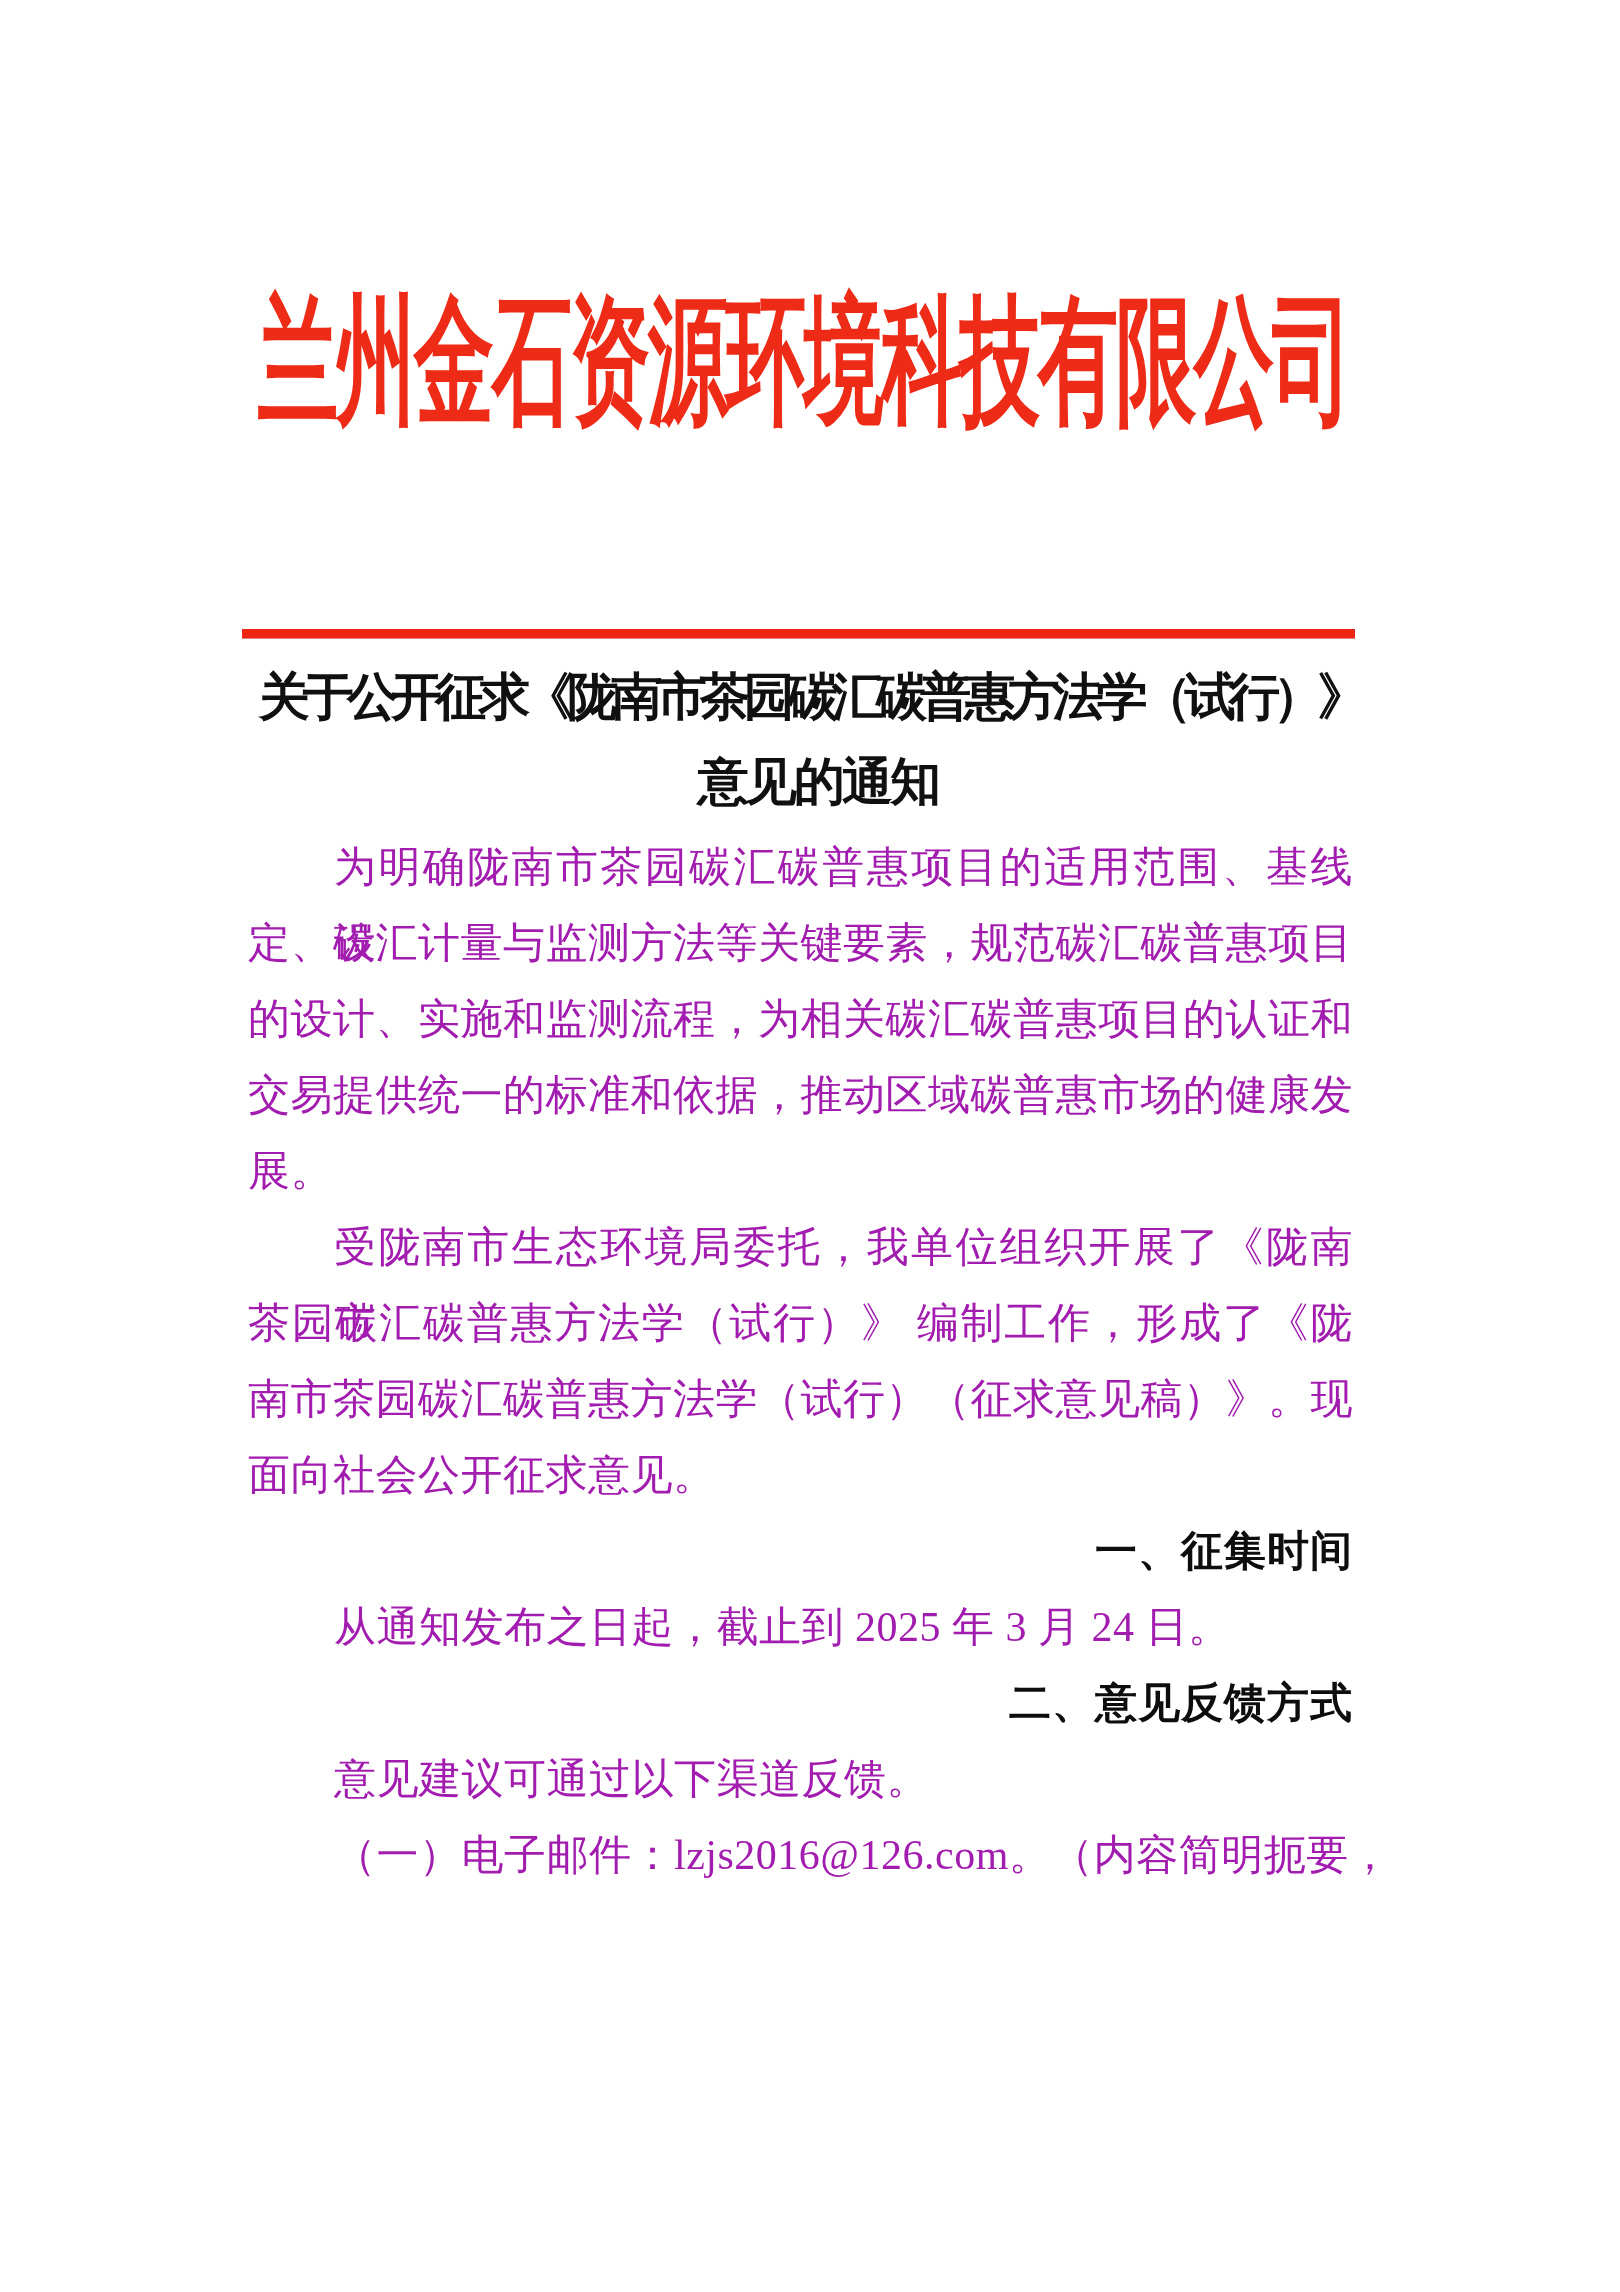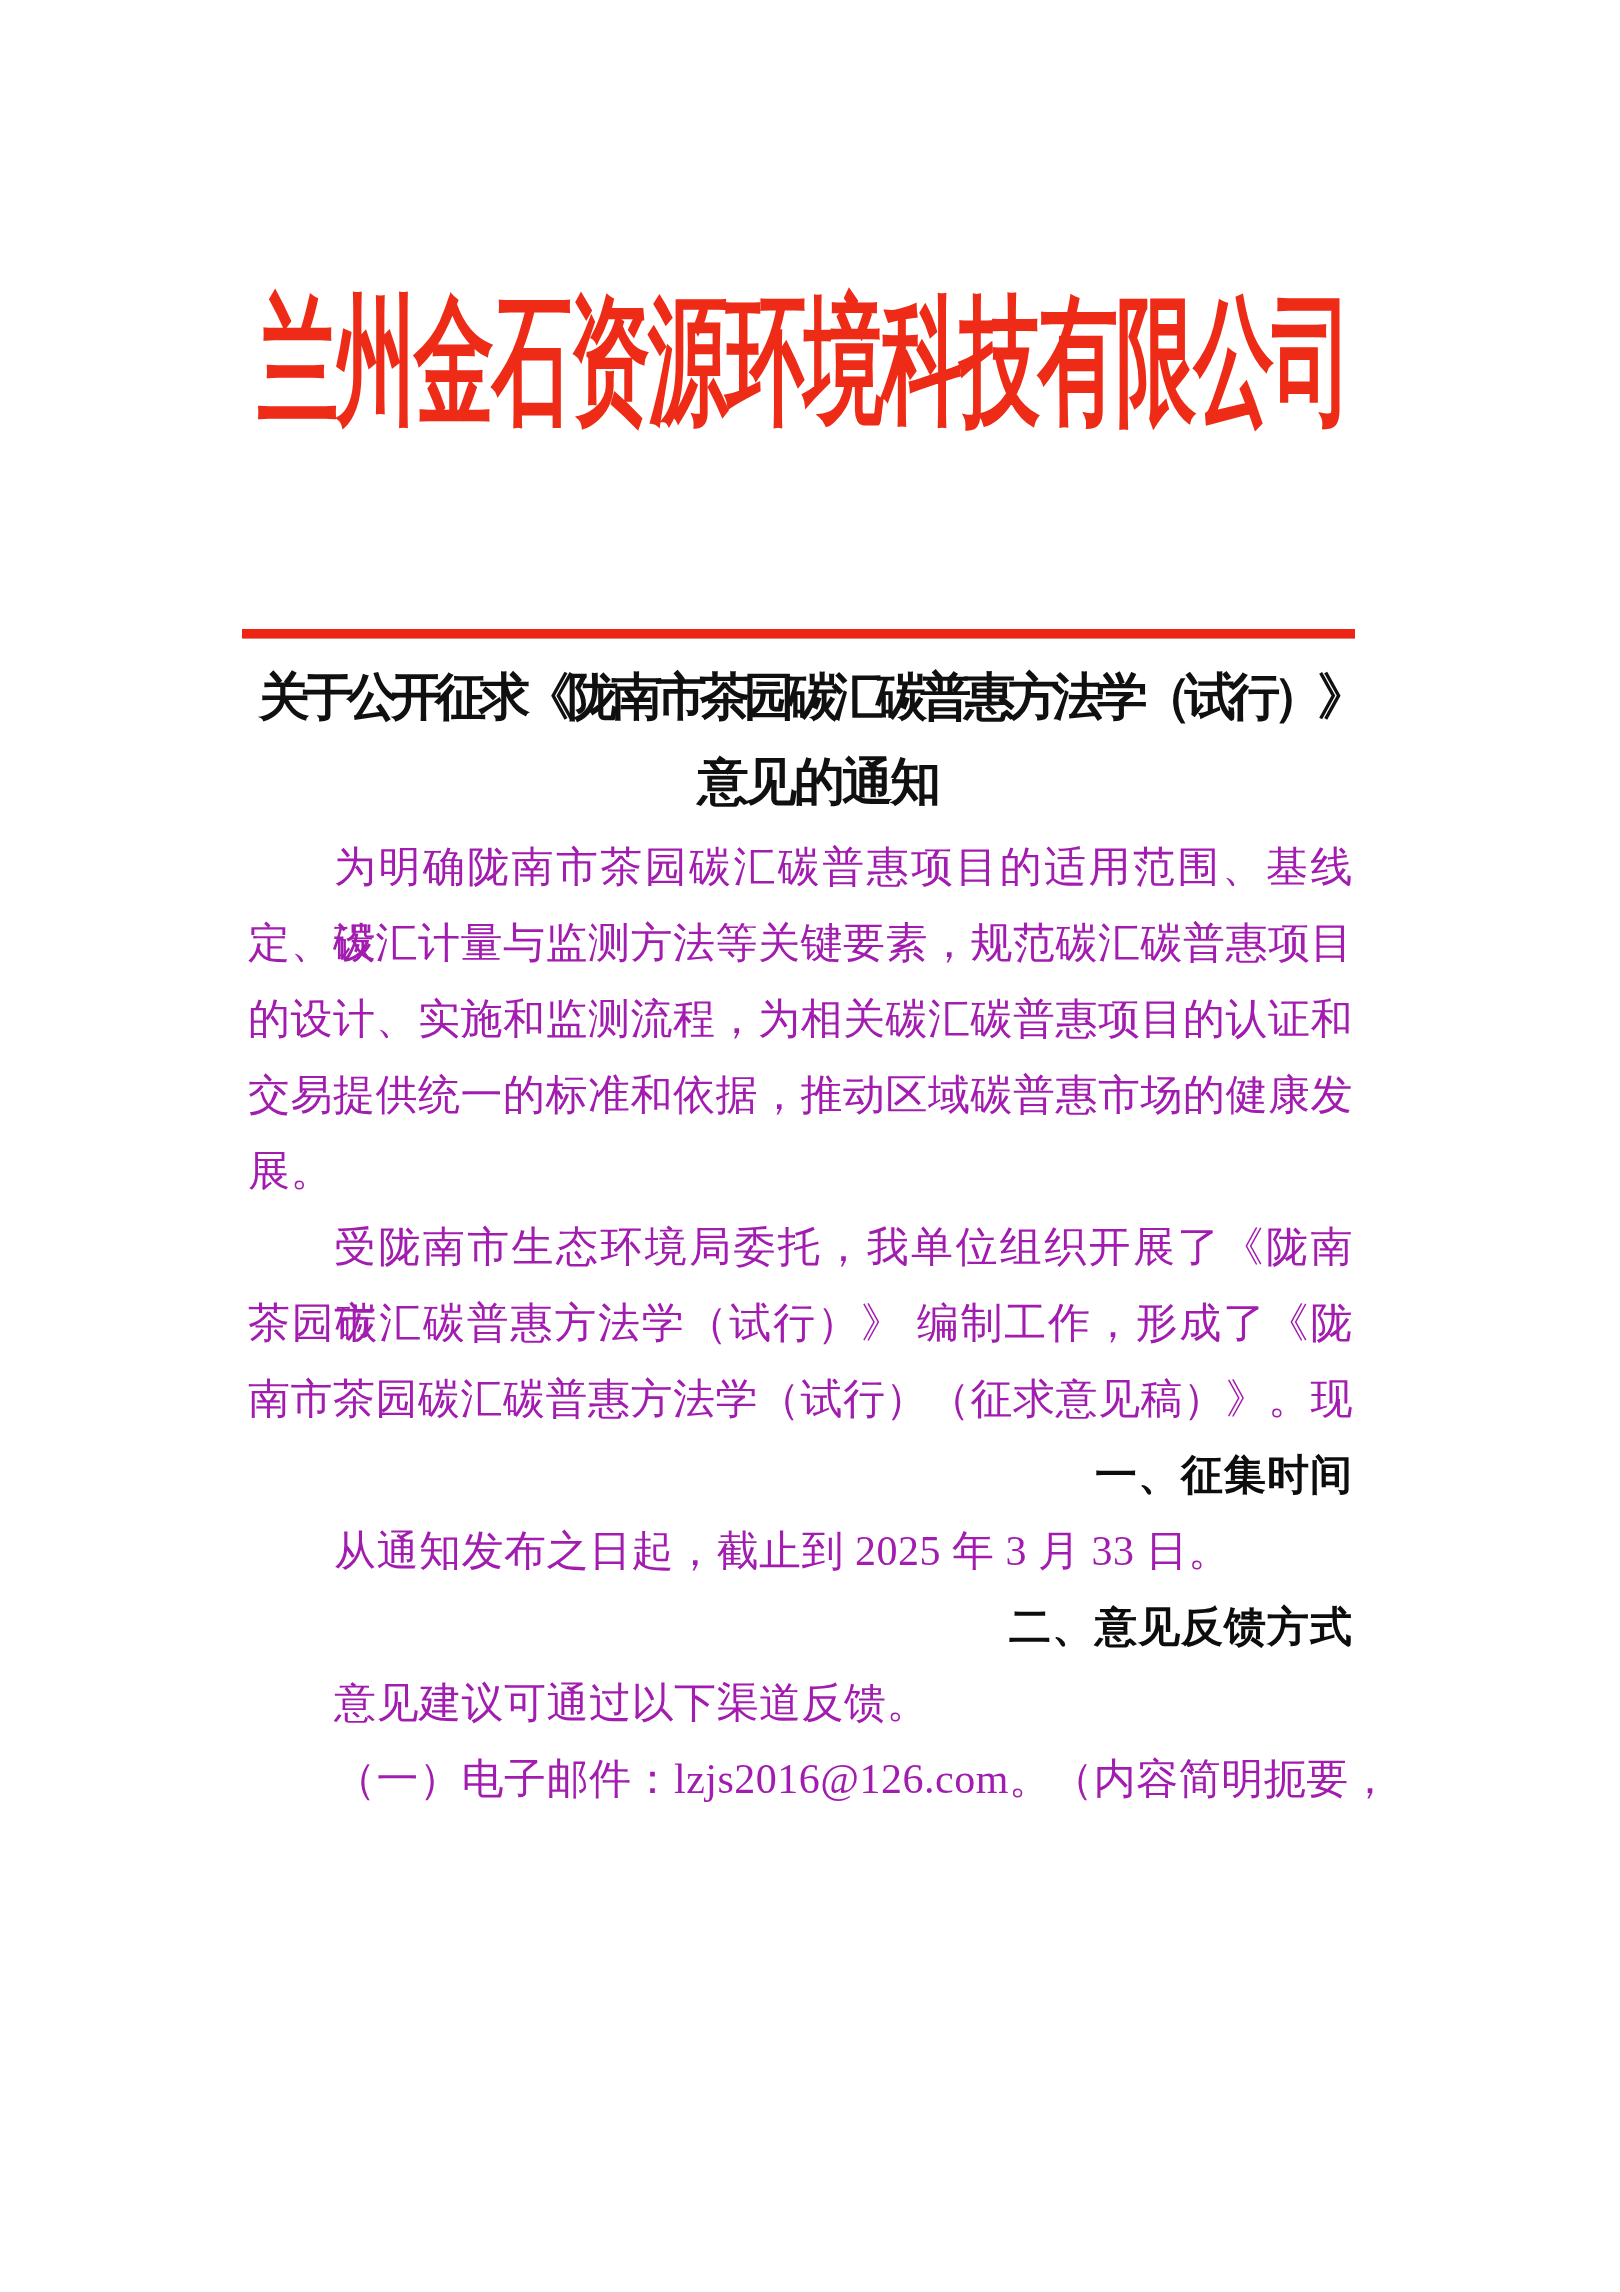--- a/index.html
+++ b/index.html
@@ -123,21 +123,22 @@
 
   <div class="body-block">
     <div class="line fill indent">为明确陇南市茶园碳汇碳普惠项目的适用范围、基线设</div>
     <div class="line fill">定、碳汇计量与监测方法等关键要素，规范碳汇碳普惠项目</div>
     <div class="line fill">的设计、实施和监测流程，为相关碳汇碳普惠项目的认证和</div>
     <div class="line fill">交易提供统一的标准和依据，推动区域碳普惠市场的健康发</div>
     <div class="line">展。</div>
     <div class="line fill indent">受陇南市生态环境局委托，我单位组织开展了《陇南市</div>
     <div class="line fill">茶园碳汇碳普惠方法学（试行）》 编制工作，形成了《陇</div>
     <div class="line fill">南市茶园碳汇碳普惠方法学（试行）（征求意见稿）》。现</div>
+    <div class="line">面向社会公开征求意见。</div>
     <div class="line heading indent">一、征集时间</div>
-    <div class="line indent">从通知发布之日起，截止到 2025 年 3 月 33 日。</div>
+    <div class="line indent">从通知发布之日起，截止到 2025 年 3 月 24 日。</div>
     <div class="line heading indent">二、意见反馈方式</div>
     <div class="line indent">意见建议可通过以下渠道反馈。</div>
     <div class="line indent">（一）电子邮件：lzjs2016@126.com。（内容简明扼要，</div>
   </div>
 
 </div>
 
 
 </body></html>

